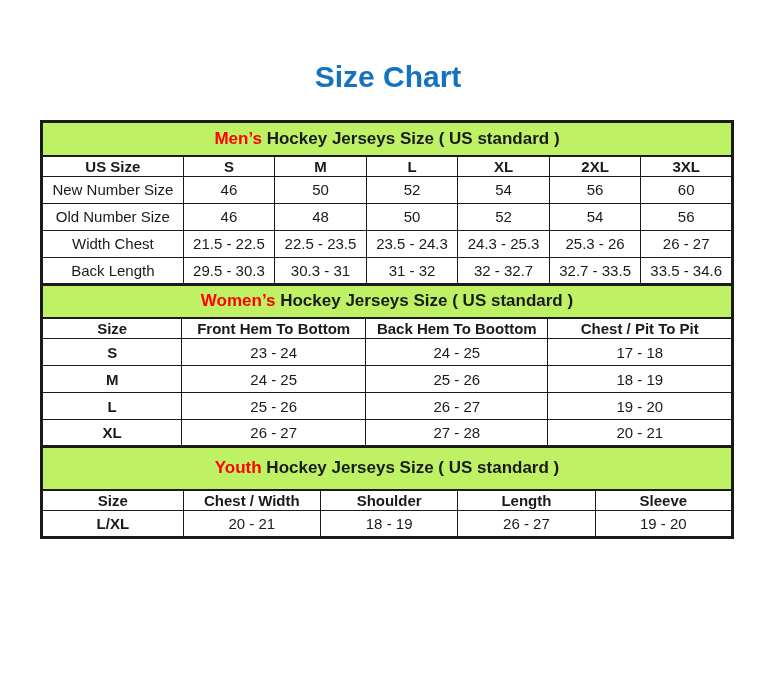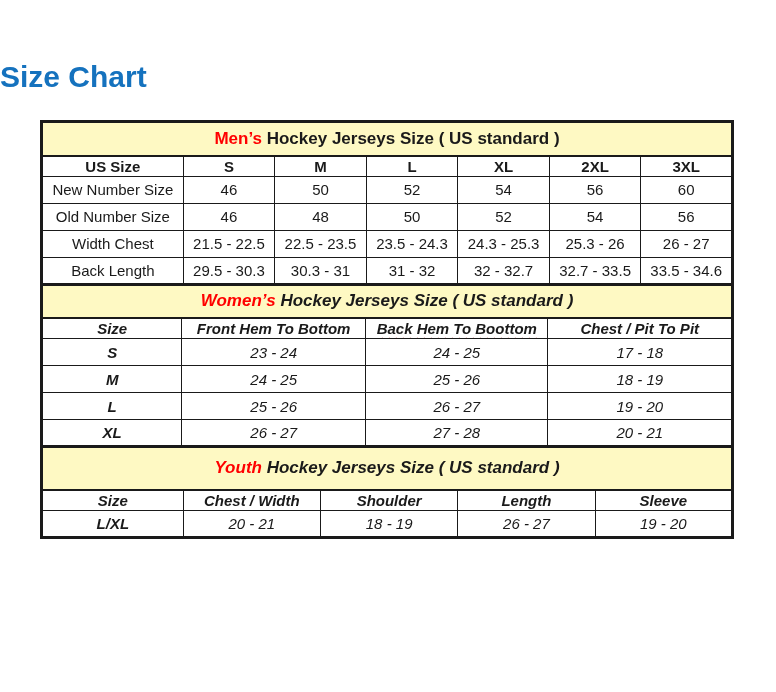--- a/index.html
+++ b/index.html
@@ -6,47 +6,47 @@
   html, body { margin: 0; padding: 0; }
   body {
     width: 776px; height: 692px;
     background: #ffffff;
     font-family: "Liberation Sans", sans-serif;
     color: #1a1a1a;
   }
   .page { position: relative; width: 776px; height: 692px; overflow: hidden; }
   .title {
     padding-top: 60px;
-    text-align: left;
+    text-align: center;
     font-size: 30px;
     font-weight: bold;
     color: #1572be;
     line-height: 34px;
   }
   .tables { margin: 26px auto 0 40px; width: 694px; }
   table.sec {
     border-collapse: collapse;
     width: 100%;
     table-layout: fixed;
     border: 3px solid #1a1a1a;
   }
-  table.sec + table.sec { margin-top: -3px; font-style: italic; }
+  table.sec + table.sec { margin-top: -3px; }
   .sec td, .sec th {
     border: 1.5px solid #1a1a1a;
     text-align: center;
     vertical-align: middle;
     padding: 1px 2px;
     font-size: 15px;
     font-weight: normal;
     height: 27px;
     overflow: hidden;
     white-space: nowrap;
   }
   td.band {
-    background: #fef9c3;
+    background: #bef264;
     font-weight: bold;
     font-size: 17px;
     height: 34px;
     border-bottom: 2px solid #1a1a1a;
   }
   td.band.band-sm { height: 43px; }
   .hl { color: #ff0000; }
   tr.cols th { font-weight: bold; height: 16px; }
   td.row-label.bold { font-weight: bold; }
   .squiggle {

